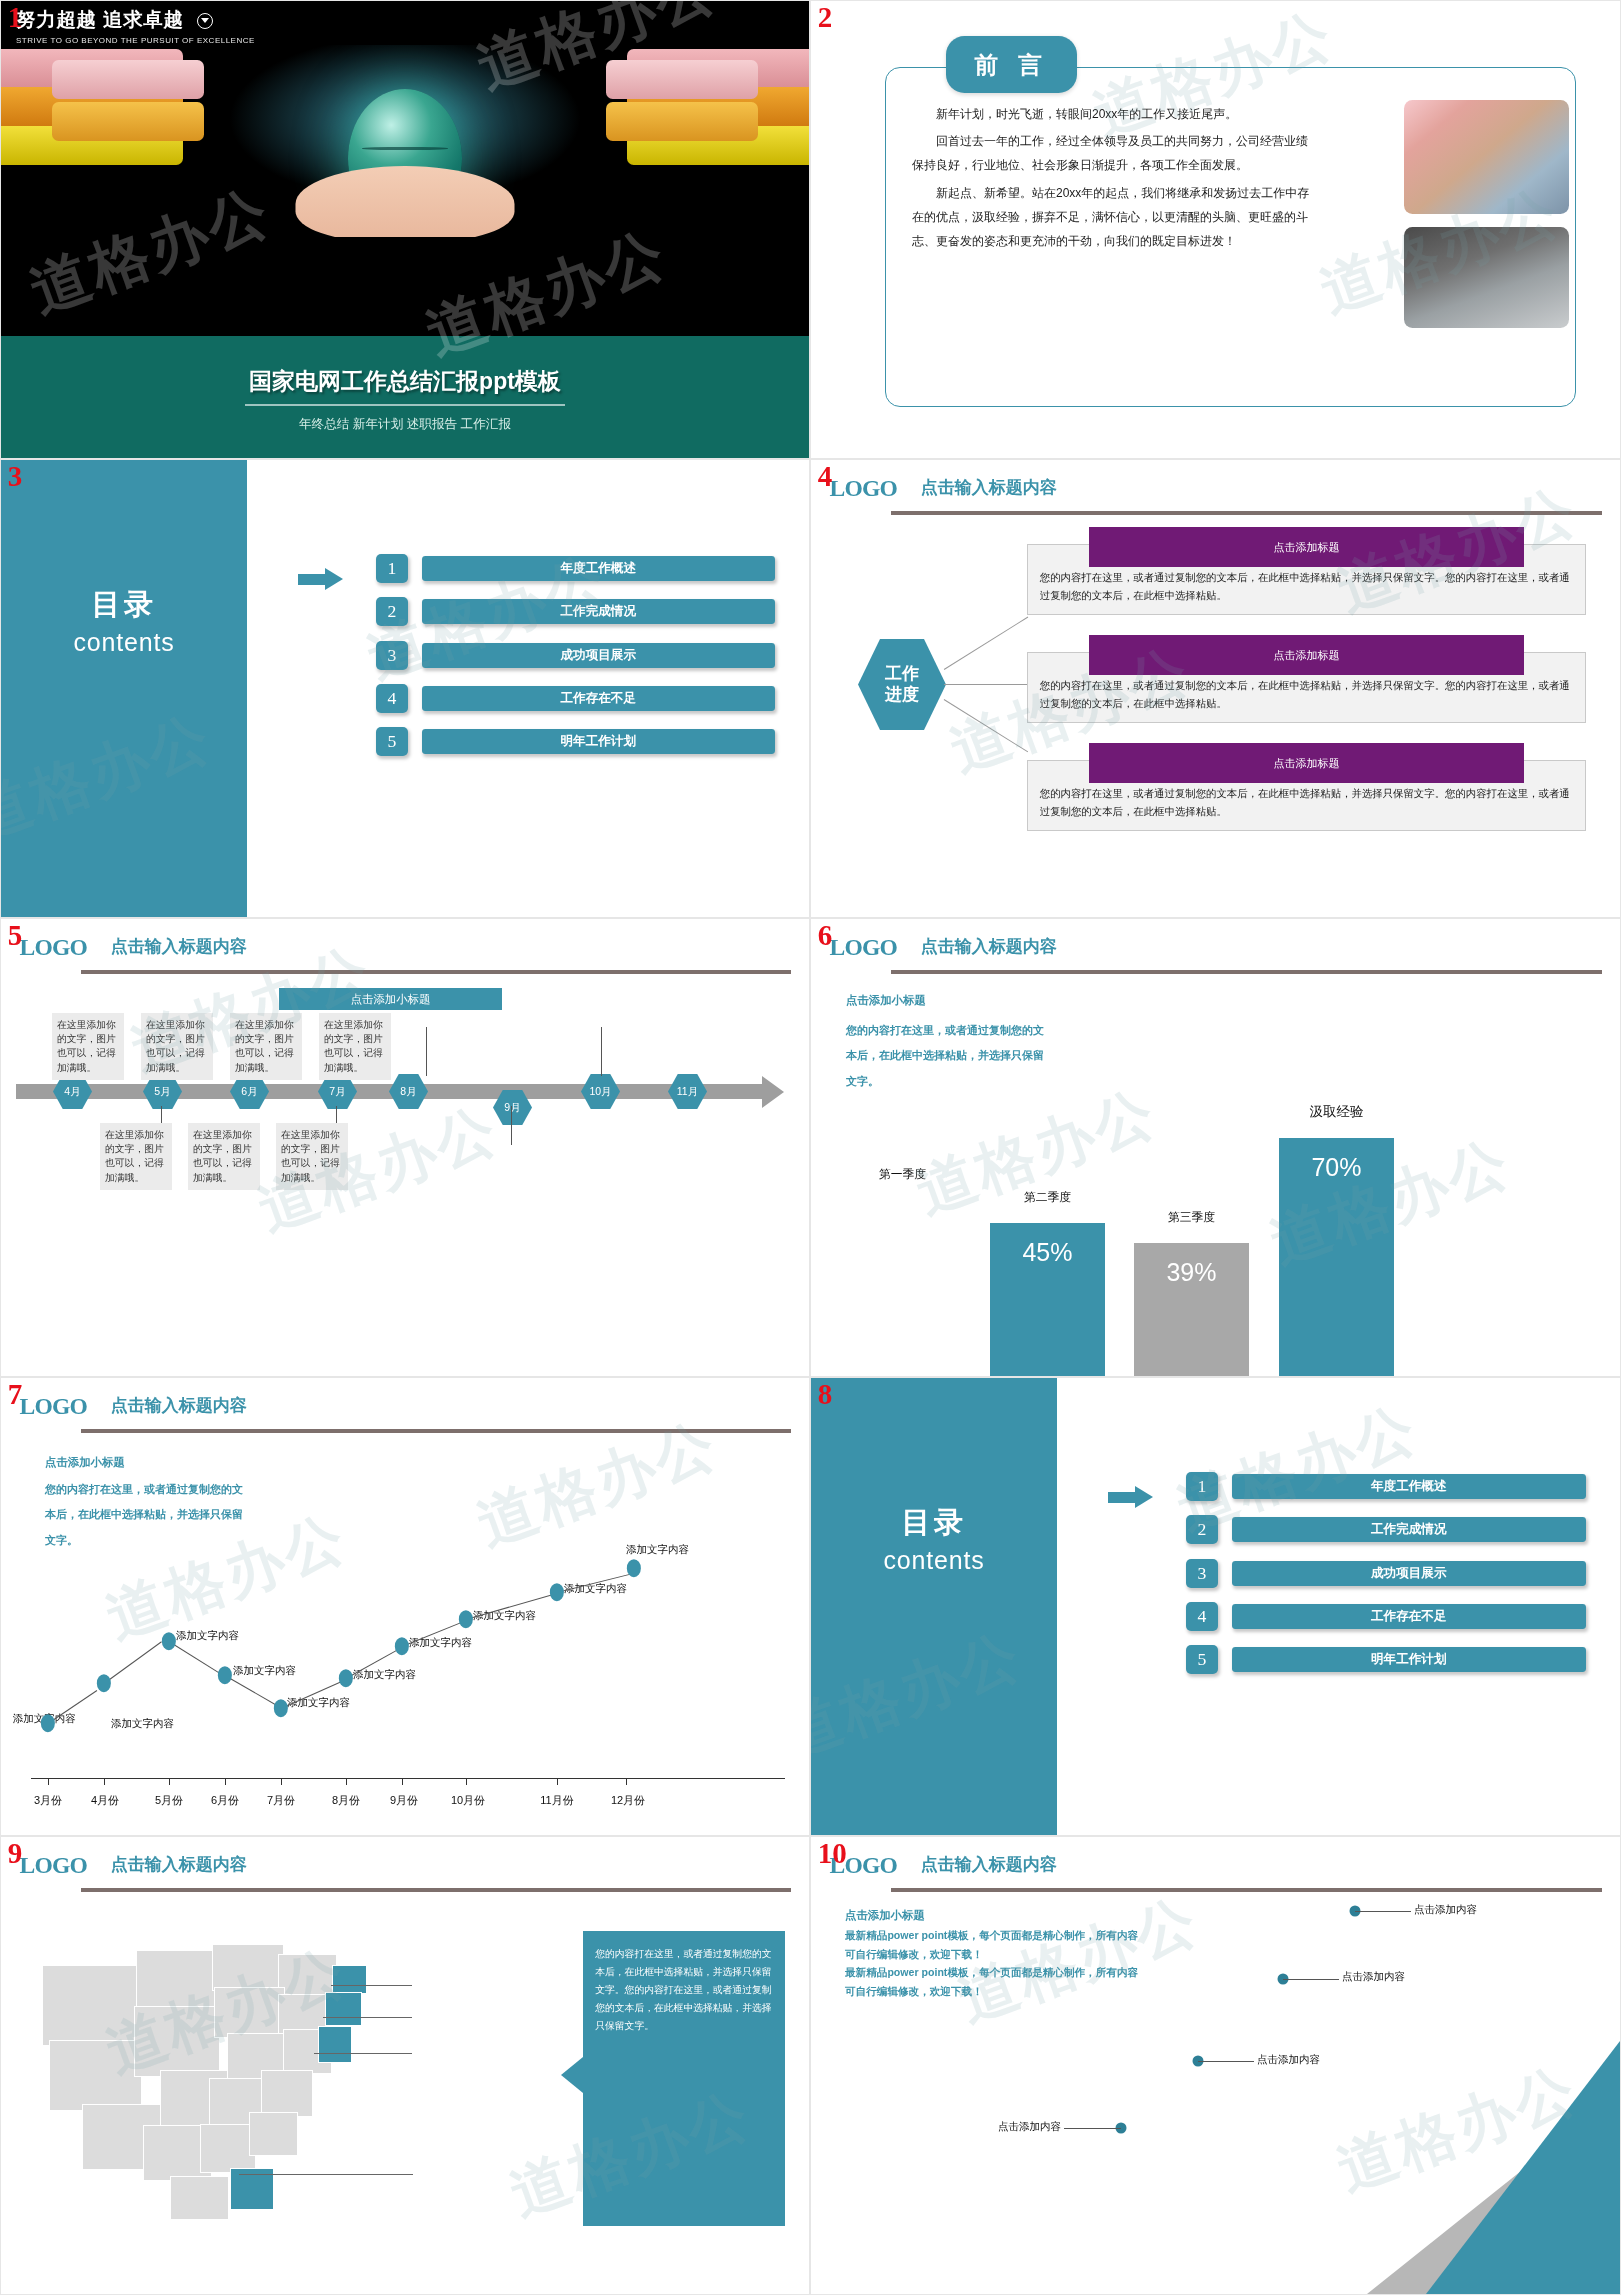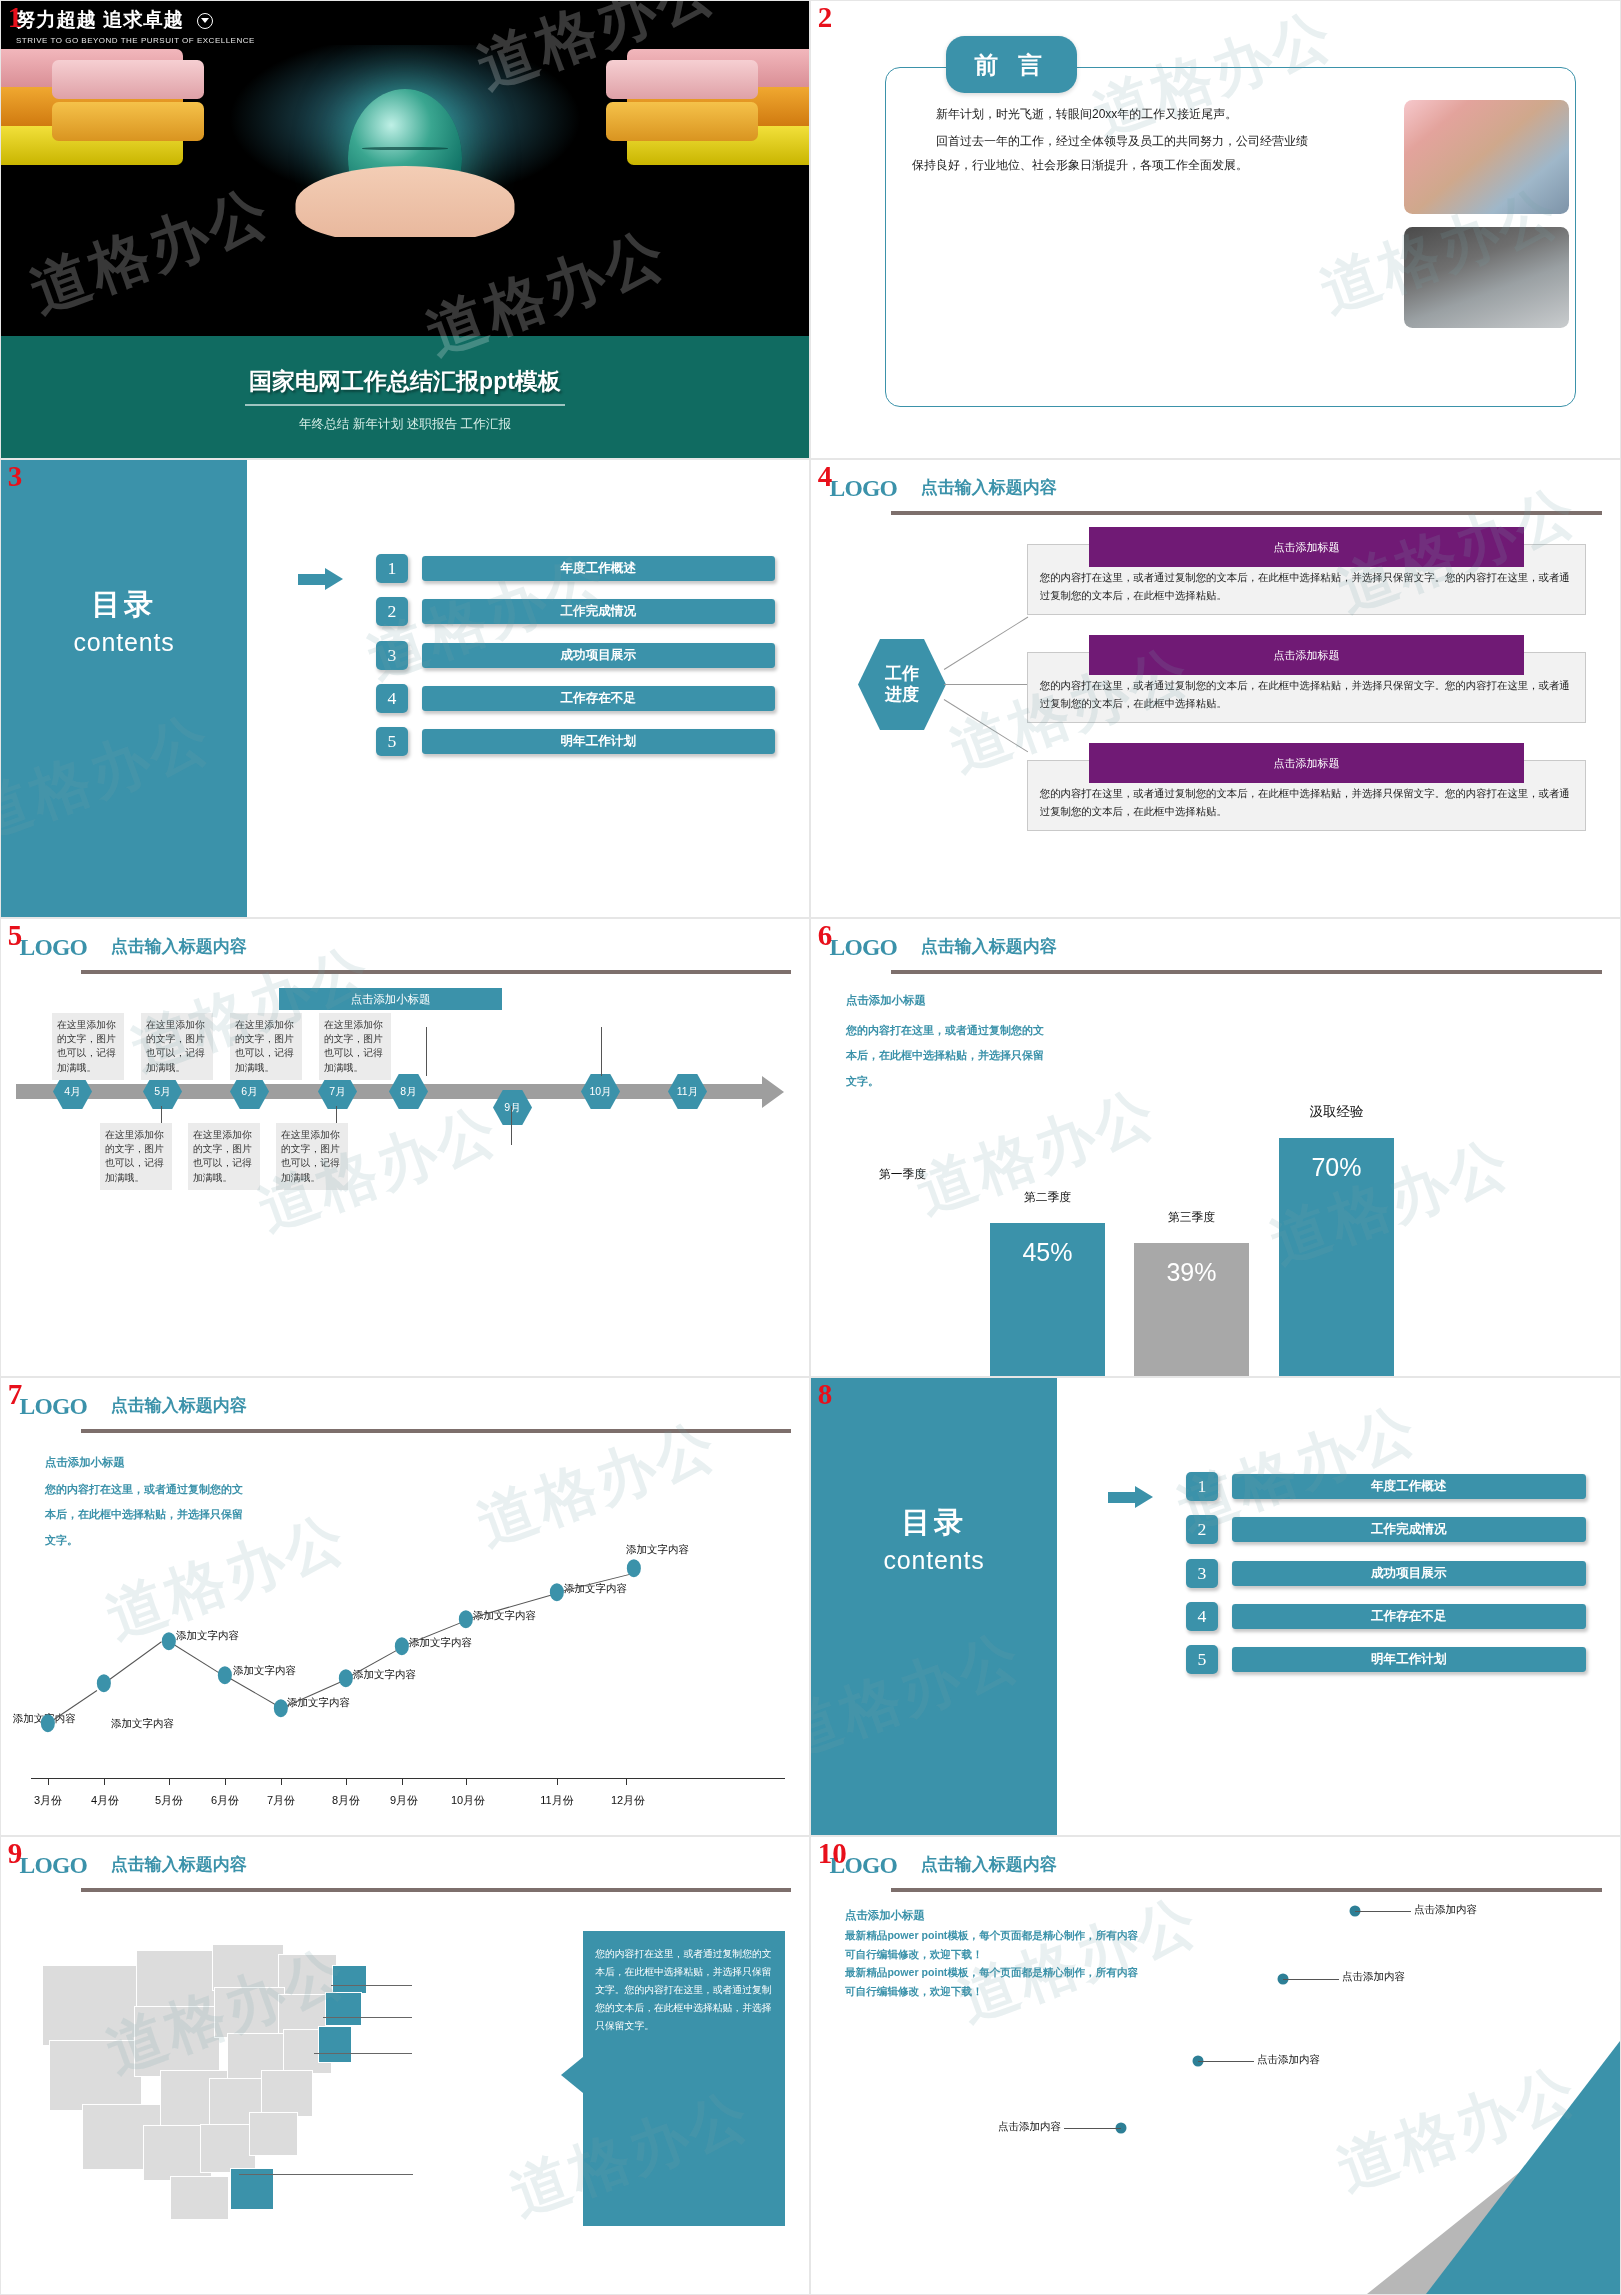--- a/index.html
+++ b/index.html
@@ -166,20 +166,21 @@
     <div class="wm lite" style="left:421px;top:253px;">道格办公</div>
   </div>
 
   <div class="slide">
     <div class="snum">2</div>
     <div class="pre-box"></div>
     <div class="pre-tab">前 言</div>
     <div class="pre-body">
       <p>新年计划，时光飞逝，转眼间20xx年的工作又接近尾声。</p>
       <p>回首过去一年的工作，经过全体领导及员工的共同努力，公司经营业绩保持良好，行业地位、社会形象日渐提升，各项工作全面发展。</p>
+      <p>新起点、新希望。站在20xx年的起点，我们将继承和发扬过去工作中存在的优点，汲取经验，摒弃不足，满怀信心，以更清醒的头脑、更旺盛的斗志、更奋发的姿态和更充沛的干劲，向我们的既定目标进发！</p>
     </div>
     <div class="photo photo1"></div>
     <div class="photo photo2"></div>
     <div class="wm faint" style="left:278px;top:34px;">道格办公</div>
     <div class="wm faint" style="left:505px;top:211px;">道格办公</div>
   </div>
 
   <div class="slide">
     <div class="snum">3</div>
     <div class="cat-left">

